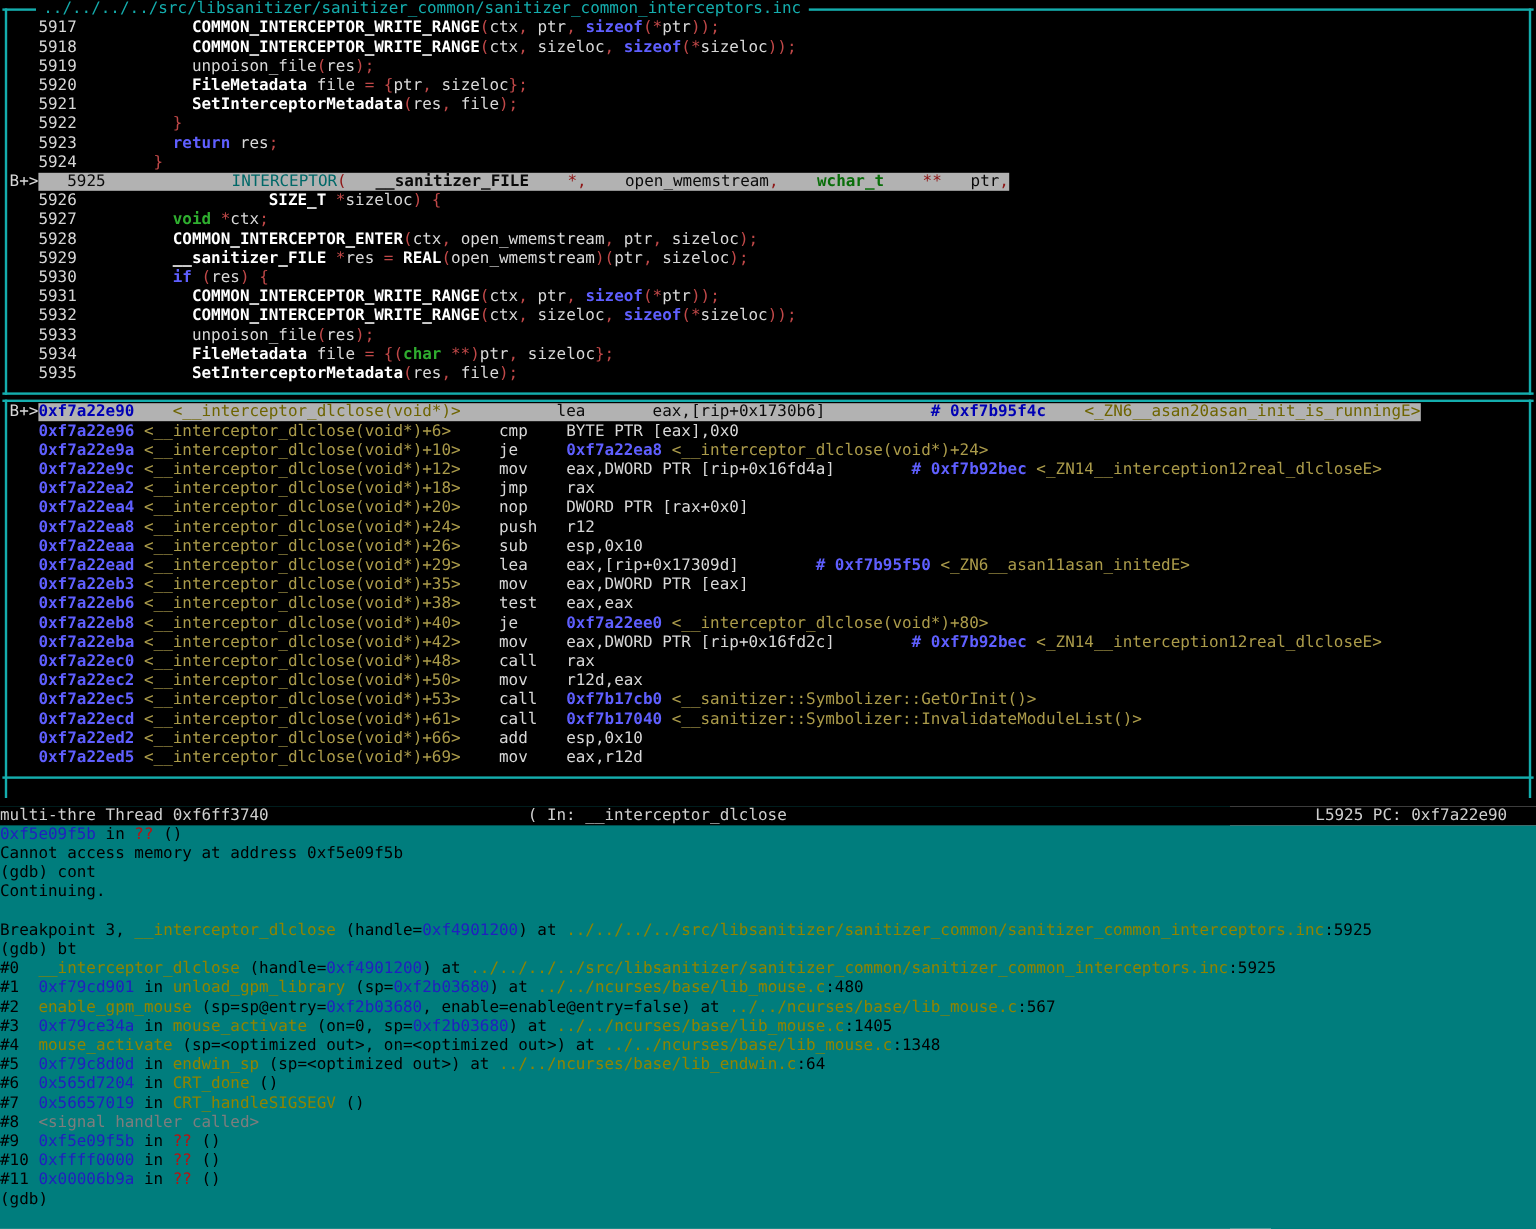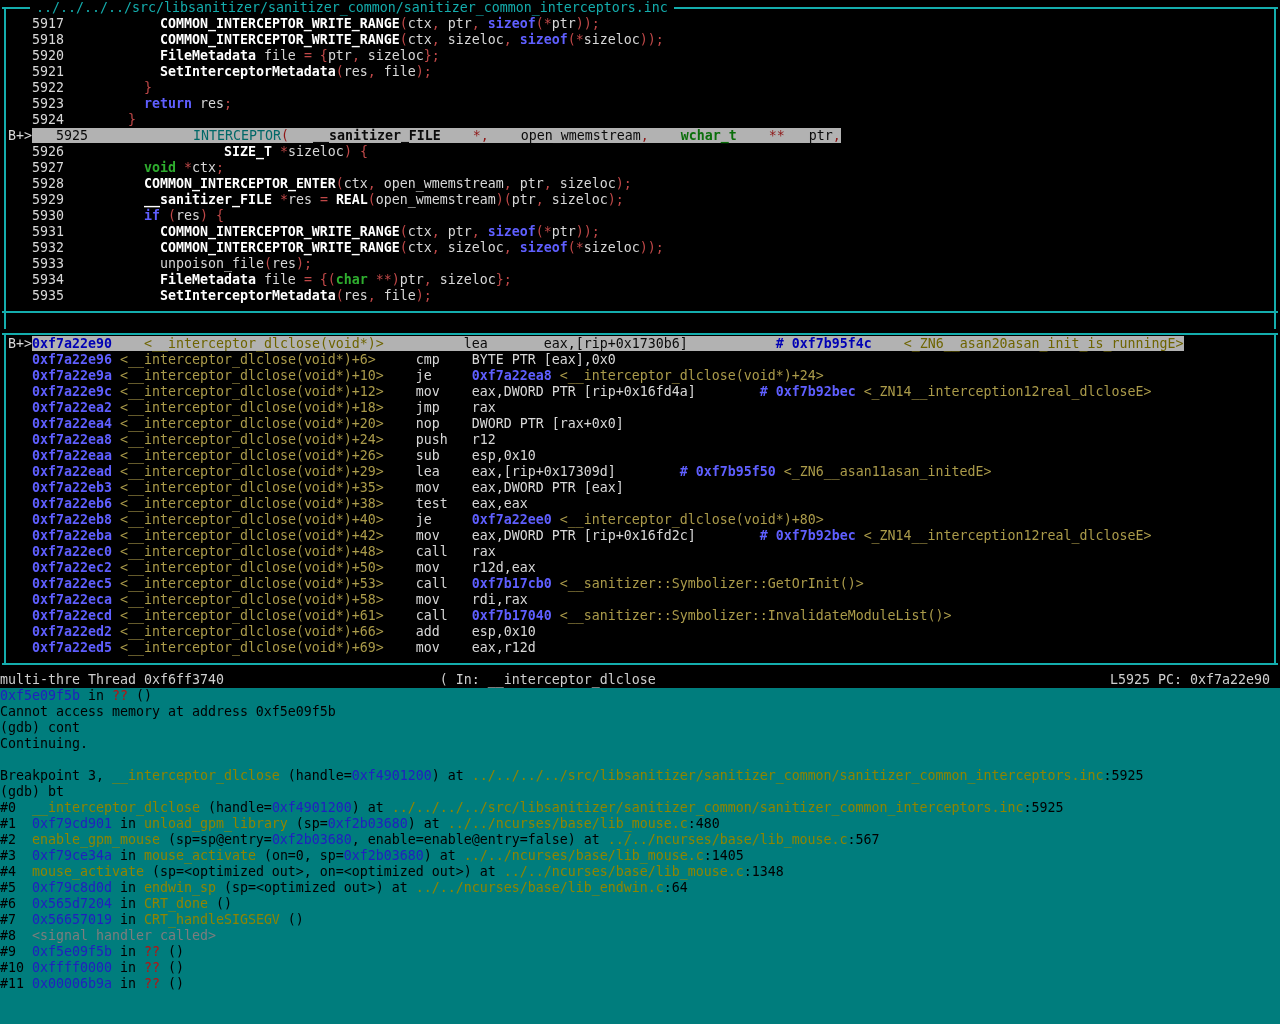--- a/index.html
+++ b/index.html
@@ -43,21 +43,21 @@
   .hl .c-w, .hl .c-b, .hl .c-mn, .hl .lnum { color:var(--hlText);padding-left:24px; }
   .hl .c-p { color:var(--hlPunct); }
   .hl .c-ty { color:var(--hlType); }
   .hl .c-mac { color:var(--hlMac);margin-left:17px; }
   .hl .c-addr { color:var(--hlAddr); }
   .hl .c-sym { color:var(--hlSym); }
 
   .status-bar {
     position:absolute; top:672px; left:0; width:1280px; height:16px;
     background:var(--statusBg); color:var(--statusFg);
-    display:flex; justify-content:space-between; padding-right:10px; white-space:pre;
+    display:flex; justify-content:space-between; padding-right:24px; white-space:pre;
   }
   .console { position:absolute; top:688px; left:0; width:1280px; height:336px; background:var(--pageBg); }
   .g-t { color:var(--consoleText); }
   .g-fn { color:var(--consoleFn); }
   .g-file { color:var(--consoleFile); }
   .g-addr { color:var(--consoleAddr); }
   .g-err { color:var(--consoleErr); }
   .g-dim { color:var(--consoleDim); }
 </style>
 </head>
@@ -67,20 +67,21 @@
   <div class="tui-area">
 
     <div class="win src-win">
       <div class="border-row">
         <div class="hline"></div>
         <div class="win-title">../../../../src/libsanitizer/sanitizer_common/sanitizer_common_interceptors.inc</div>
       </div>
       <div class="win-content" id="src-lines">
           <div class="trow"><span class="marker">   </span><span><span class="lnum">5917</span><span class="c-w">        </span><span class="c-w">    </span><span class="c-b">COMMON_INTERCEPTOR_WRITE_RANGE</span><span class="c-p">(</span><span class="c-w">ctx</span><span class="c-p">,</span><span class="c-w"> ptr</span><span class="c-p">,</span><span class="c-w"> </span><span class="c-kw">sizeof</span><span class="c-p">(*</span><span class="c-w">ptr</span><span class="c-p">));</span></span></div>
           <div class="trow"><span class="marker">   </span><span><span class="lnum">5918</span><span class="c-w">        </span><span class="c-w">    </span><span class="c-b">COMMON_INTERCEPTOR_WRITE_RANGE</span><span class="c-p">(</span><span class="c-w">ctx</span><span class="c-p">,</span><span class="c-w"> sizeloc</span><span class="c-p">,</span><span class="c-w"> </span><span class="c-kw">sizeof</span><span class="c-p">(*</span><span class="c-w">sizeloc</span><span class="c-p">));</span></span></div>
+          <div class="trow"><span class="marker">   </span><span><span class="lnum">5919</span><span class="c-w">        </span><span class="c-w">    unpoison_file</span><span class="c-p">(</span><span class="c-w">res</span><span class="c-p">);</span></span></div>
           <div class="trow"><span class="marker">   </span><span><span class="lnum">5920</span><span class="c-w">        </span><span class="c-w">    </span><span class="c-b">FileMetadata</span><span class="c-w"> file </span><span class="c-p">= {</span><span class="c-w">ptr</span><span class="c-p">,</span><span class="c-w"> sizeloc</span><span class="c-p">};</span></span></div>
           <div class="trow"><span class="marker">   </span><span><span class="lnum">5921</span><span class="c-w">        </span><span class="c-w">    </span><span class="c-b">SetInterceptorMetadata</span><span class="c-p">(</span><span class="c-w">res</span><span class="c-p">,</span><span class="c-w"> file</span><span class="c-p">);</span></span></div>
           <div class="trow"><span class="marker">   </span><span><span class="lnum">5922</span><span class="c-w">        </span><span class="c-w">  </span><span class="c-p">}</span></span></div>
           <div class="trow"><span class="marker">   </span><span><span class="lnum">5923</span><span class="c-w">        </span><span class="c-w">  </span><span class="c-kw">return</span><span class="c-w"> res</span><span class="c-p">;</span></span></div>
           <div class="trow"><span class="marker">   </span><span><span class="lnum">5924</span><span class="c-w">        </span><span class="c-p">}</span></span></div>
           <div class="trow"><span class="marker">B+&gt;</span><span class="hl"><span class="lnum">5925</span><span class="c-w">        </span><span class="c-mac">INTERCEPTOR</span><span class="c-p">(</span><span class="c-b">__sanitizer_FILE</span><span class="c-w"> </span><span class="c-p">*,</span><span class="c-w"> open_wmemstream</span><span class="c-p">,</span><span class="c-w"> </span><span class="c-ty">wchar_t</span><span class="c-w"> </span><span class="c-p">**</span><span class="c-w">ptr</span><span class="c-p">,</span></span></div>
           <div class="trow"><span class="marker">   </span><span><span class="lnum">5926</span><span class="c-w">        </span><span class="c-w">            </span><span class="c-b">SIZE_T</span><span class="c-w"> </span><span class="c-p">*</span><span class="c-w">sizeloc</span><span class="c-p">)</span><span class="c-w"> </span><span class="c-p">{</span></span></div>
           <div class="trow"><span class="marker">   </span><span><span class="lnum">5927</span><span class="c-w">        </span><span class="c-w">  </span><span class="c-ty">void</span><span class="c-w"> </span><span class="c-p">*</span><span class="c-w">ctx</span><span class="c-p">;</span></span></div>
           <div class="trow"><span class="marker">   </span><span><span class="lnum">5928</span><span class="c-w">        </span><span class="c-w">  </span><span class="c-b">COMMON_INTERCEPTOR_ENTER</span><span class="c-p">(</span><span class="c-w">ctx</span><span class="c-p">,</span><span class="c-w"> open_wmemstream</span><span class="c-p">,</span><span class="c-w"> ptr</span><span class="c-p">,</span><span class="c-w"> sizeloc</span><span class="c-p">);</span></span></div>
           <div class="trow"><span class="marker">   </span><span><span class="lnum">5929</span><span class="c-w">        </span><span class="c-w">  </span><span class="c-b">__sanitizer_FILE</span><span class="c-w"> </span><span class="c-p">*</span><span class="c-w">res </span><span class="c-p">=</span><span class="c-w"> </span><span class="c-b">REAL</span><span class="c-p">(</span><span class="c-w">open_wmemstream</span><span class="c-p">)(</span><span class="c-w">ptr</span><span class="c-p">,</span><span class="c-w"> sizeloc</span><span class="c-p">);</span></span></div>
@@ -110,21 +111,20 @@
           <div class="trow"><span class="marker">   </span><span><span class="c-addr">0xf7a22ea8</span><span class="c-w"> </span><span class="c-sym">&lt;__interceptor_dlclose(void*)+24&gt;    </span><span class="c-mn">push   </span><span class="c-mn">r12</span></span></div>
           <div class="trow"><span class="marker">   </span><span><span class="c-addr">0xf7a22eaa</span><span class="c-w"> </span><span class="c-sym">&lt;__interceptor_dlclose(void*)+26&gt;    </span><span class="c-mn">sub    </span><span class="c-mn">esp,0x10</span></span></div>
           <div class="trow"><span class="marker">   </span><span><span class="c-addr">0xf7a22ead</span><span class="c-w"> </span><span class="c-sym">&lt;__interceptor_dlclose(void*)+29&gt;    </span><span class="c-mn">lea    </span><span class="c-mn">eax,[rip+0x17309d]</span><span class="c-w">        </span><span class="c-addr"># 0xf7b95f50</span><span class="c-w"> </span><span class="c-sym">&lt;_ZN6__asan11asan_initedE&gt;</span></span></div>
           <div class="trow"><span class="marker">   </span><span><span class="c-addr">0xf7a22eb3</span><span class="c-w"> </span><span class="c-sym">&lt;__interceptor_dlclose(void*)+35&gt;    </span><span class="c-mn">mov    </span><span class="c-mn">eax,DWORD PTR [eax]</span></span></div>
           <div class="trow"><span class="marker">   </span><span><span class="c-addr">0xf7a22eb6</span><span class="c-w"> </span><span class="c-sym">&lt;__interceptor_dlclose(void*)+38&gt;    </span><span class="c-mn">test   </span><span class="c-mn">eax,eax</span></span></div>
           <div class="trow"><span class="marker">   </span><span><span class="c-addr">0xf7a22eb8</span><span class="c-w"> </span><span class="c-sym">&lt;__interceptor_dlclose(void*)+40&gt;    </span><span class="c-mn">je     </span><span class="c-addr">0xf7a22ee0</span><span class="c-mn"> </span><span class="c-sym">&lt;__interceptor_dlclose(void*)+80&gt;</span></span></div>
           <div class="trow"><span class="marker">   </span><span><span class="c-addr">0xf7a22eba</span><span class="c-w"> </span><span class="c-sym">&lt;__interceptor_dlclose(void*)+42&gt;    </span><span class="c-mn">mov    </span><span class="c-mn">eax,DWORD PTR [rip+0x16fd2c]</span><span class="c-w">        </span><span class="c-addr"># 0xf7b92bec</span><span class="c-w"> </span><span class="c-sym">&lt;_ZN14__interception12real_dlcloseE&gt;</span></span></div>
           <div class="trow"><span class="marker">   </span><span><span class="c-addr">0xf7a22ec0</span><span class="c-w"> </span><span class="c-sym">&lt;__interceptor_dlclose(void*)+48&gt;    </span><span class="c-mn">call   </span><span class="c-mn">rax</span></span></div>
           <div class="trow"><span class="marker">   </span><span><span class="c-addr">0xf7a22ec2</span><span class="c-w"> </span><span class="c-sym">&lt;__interceptor_dlclose(void*)+50&gt;    </span><span class="c-mn">mov    </span><span class="c-mn">r12d,eax</span></span></div>
           <div class="trow"><span class="marker">   </span><span><span class="c-addr">0xf7a22ec5</span><span class="c-w"> </span><span class="c-sym">&lt;__interceptor_dlclose(void*)+53&gt;    </span><span class="c-mn">call   </span><span class="c-addr">0xf7b17cb0</span><span class="c-mn"> </span><span class="c-sym">&lt;__sanitizer::Symbolizer::GetOrInit()&gt;</span></span></div>
-          <div class="trow"><span class="marker">   </span><span><span class="c-addr">0xf7a22eca</span><span class="c-w"> </span><span class="c-sym">&lt;__interceptor_dlclose(void*)+58&gt;    </span><span class="c-mn">mov    </span><span class="c-mn">rdi,rax</span></span></div>
           <div class="trow"><span class="marker">   </span><span><span class="c-addr">0xf7a22ecd</span><span class="c-w"> </span><span class="c-sym">&lt;__interceptor_dlclose(void*)+61&gt;    </span><span class="c-mn">call   </span><span class="c-addr">0xf7b17040</span><span class="c-mn"> </span><span class="c-sym">&lt;__sanitizer::Symbolizer::InvalidateModuleList()&gt;</span></span></div>
           <div class="trow"><span class="marker">   </span><span><span class="c-addr">0xf7a22ed2</span><span class="c-w"> </span><span class="c-sym">&lt;__interceptor_dlclose(void*)+66&gt;    </span><span class="c-mn">add    </span><span class="c-mn">esp,0x10</span></span></div>
           <div class="trow"><span class="marker">   </span><span><span class="c-addr">0xf7a22ed5</span><span class="c-w"> </span><span class="c-sym">&lt;__interceptor_dlclose(void*)+69&gt;    </span><span class="c-mn">mov    </span><span class="c-mn">eax,r12d</span></span></div>
         </div>
       <div class="border-row">
         <div class="hline"></div>
       </div>
       <div class="vline vl"></div>
       <div class="vline vr"></div>
     </div>
@@ -149,14 +149,15 @@
       <div class="trow"><span class="g-t">#2  </span><span class="g-fn">enable_gpm_mouse</span><span class="g-t"> (sp=sp@entry=</span><span class="g-addr">0xf2b03680</span><span class="g-t">, enable=enable@entry=false) at </span><span class="g-file">../../ncurses/base/lib_mouse.c</span><span class="g-t">:567</span></div>
       <div class="trow"><span class="g-t">#3  </span><span class="g-addr">0xf79ce34a</span><span class="g-t"> in </span><span class="g-fn">mouse_activate</span><span class="g-t"> (on=0, sp=</span><span class="g-addr">0xf2b03680</span><span class="g-t">) at </span><span class="g-file">../../ncurses/base/lib_mouse.c</span><span class="g-t">:1405</span></div>
       <div class="trow"><span class="g-t">#4  </span><span class="g-fn">mouse_activate</span><span class="g-t"> (sp=&lt;optimized out&gt;, on=&lt;optimized out&gt;) at </span><span class="g-file">../../ncurses/base/lib_mouse.c</span><span class="g-t">:1348</span></div>
       <div class="trow"><span class="g-t">#5  </span><span class="g-addr">0xf79c8d0d</span><span class="g-t"> in </span><span class="g-fn">endwin_sp</span><span class="g-t"> (sp=&lt;optimized out&gt;) at </span><span class="g-file">../../ncurses/base/lib_endwin.c</span><span class="g-t">:64</span></div>
       <div class="trow"><span class="g-t">#6  </span><span class="g-addr">0x565d7204</span><span class="g-t"> in </span><span class="g-fn">CRT_done</span><span class="g-t"> ()</span></div>
       <div class="trow"><span class="g-t">#7  </span><span class="g-addr">0x56657019</span><span class="g-t"> in </span><span class="g-fn">CRT_handleSIGSEGV</span><span class="g-t"> ()</span></div>
       <div class="trow"><span class="g-t">#8  </span><span class="g-dim">&lt;signal handler called&gt;</span></div>
       <div class="trow"><span class="g-t">#9  </span><span class="g-addr">0xf5e09f5b</span><span class="g-t"> in </span><span class="g-err">??</span><span class="g-t"> ()</span></div>
       <div class="trow"><span class="g-t">#10 </span><span class="g-addr">0xffff0000</span><span class="g-t"> in </span><span class="g-err">??</span><span class="g-t"> ()</span></div>
       <div class="trow"><span class="g-t">#11 </span><span class="g-addr">0x00006b9a</span><span class="g-t"> in </span><span class="g-err">??</span><span class="g-t"> ()</span></div>
+      <div class="trow"><span class="g-t">(gdb) </span></div>
     </div>
 </div>
 
 </body></html>

